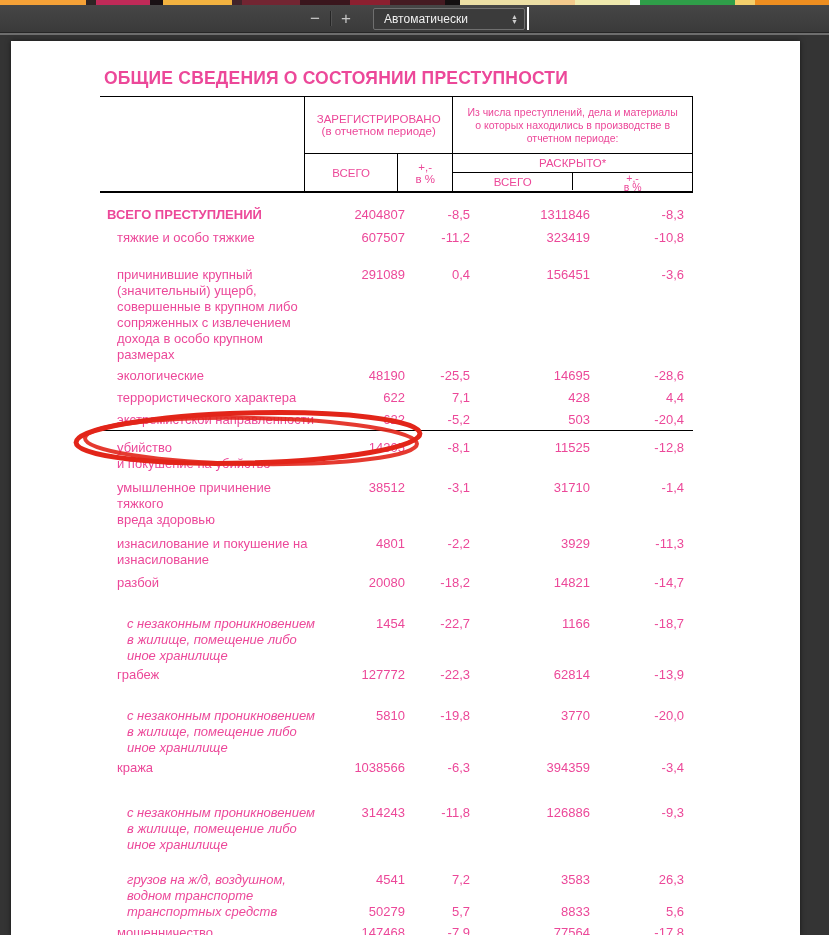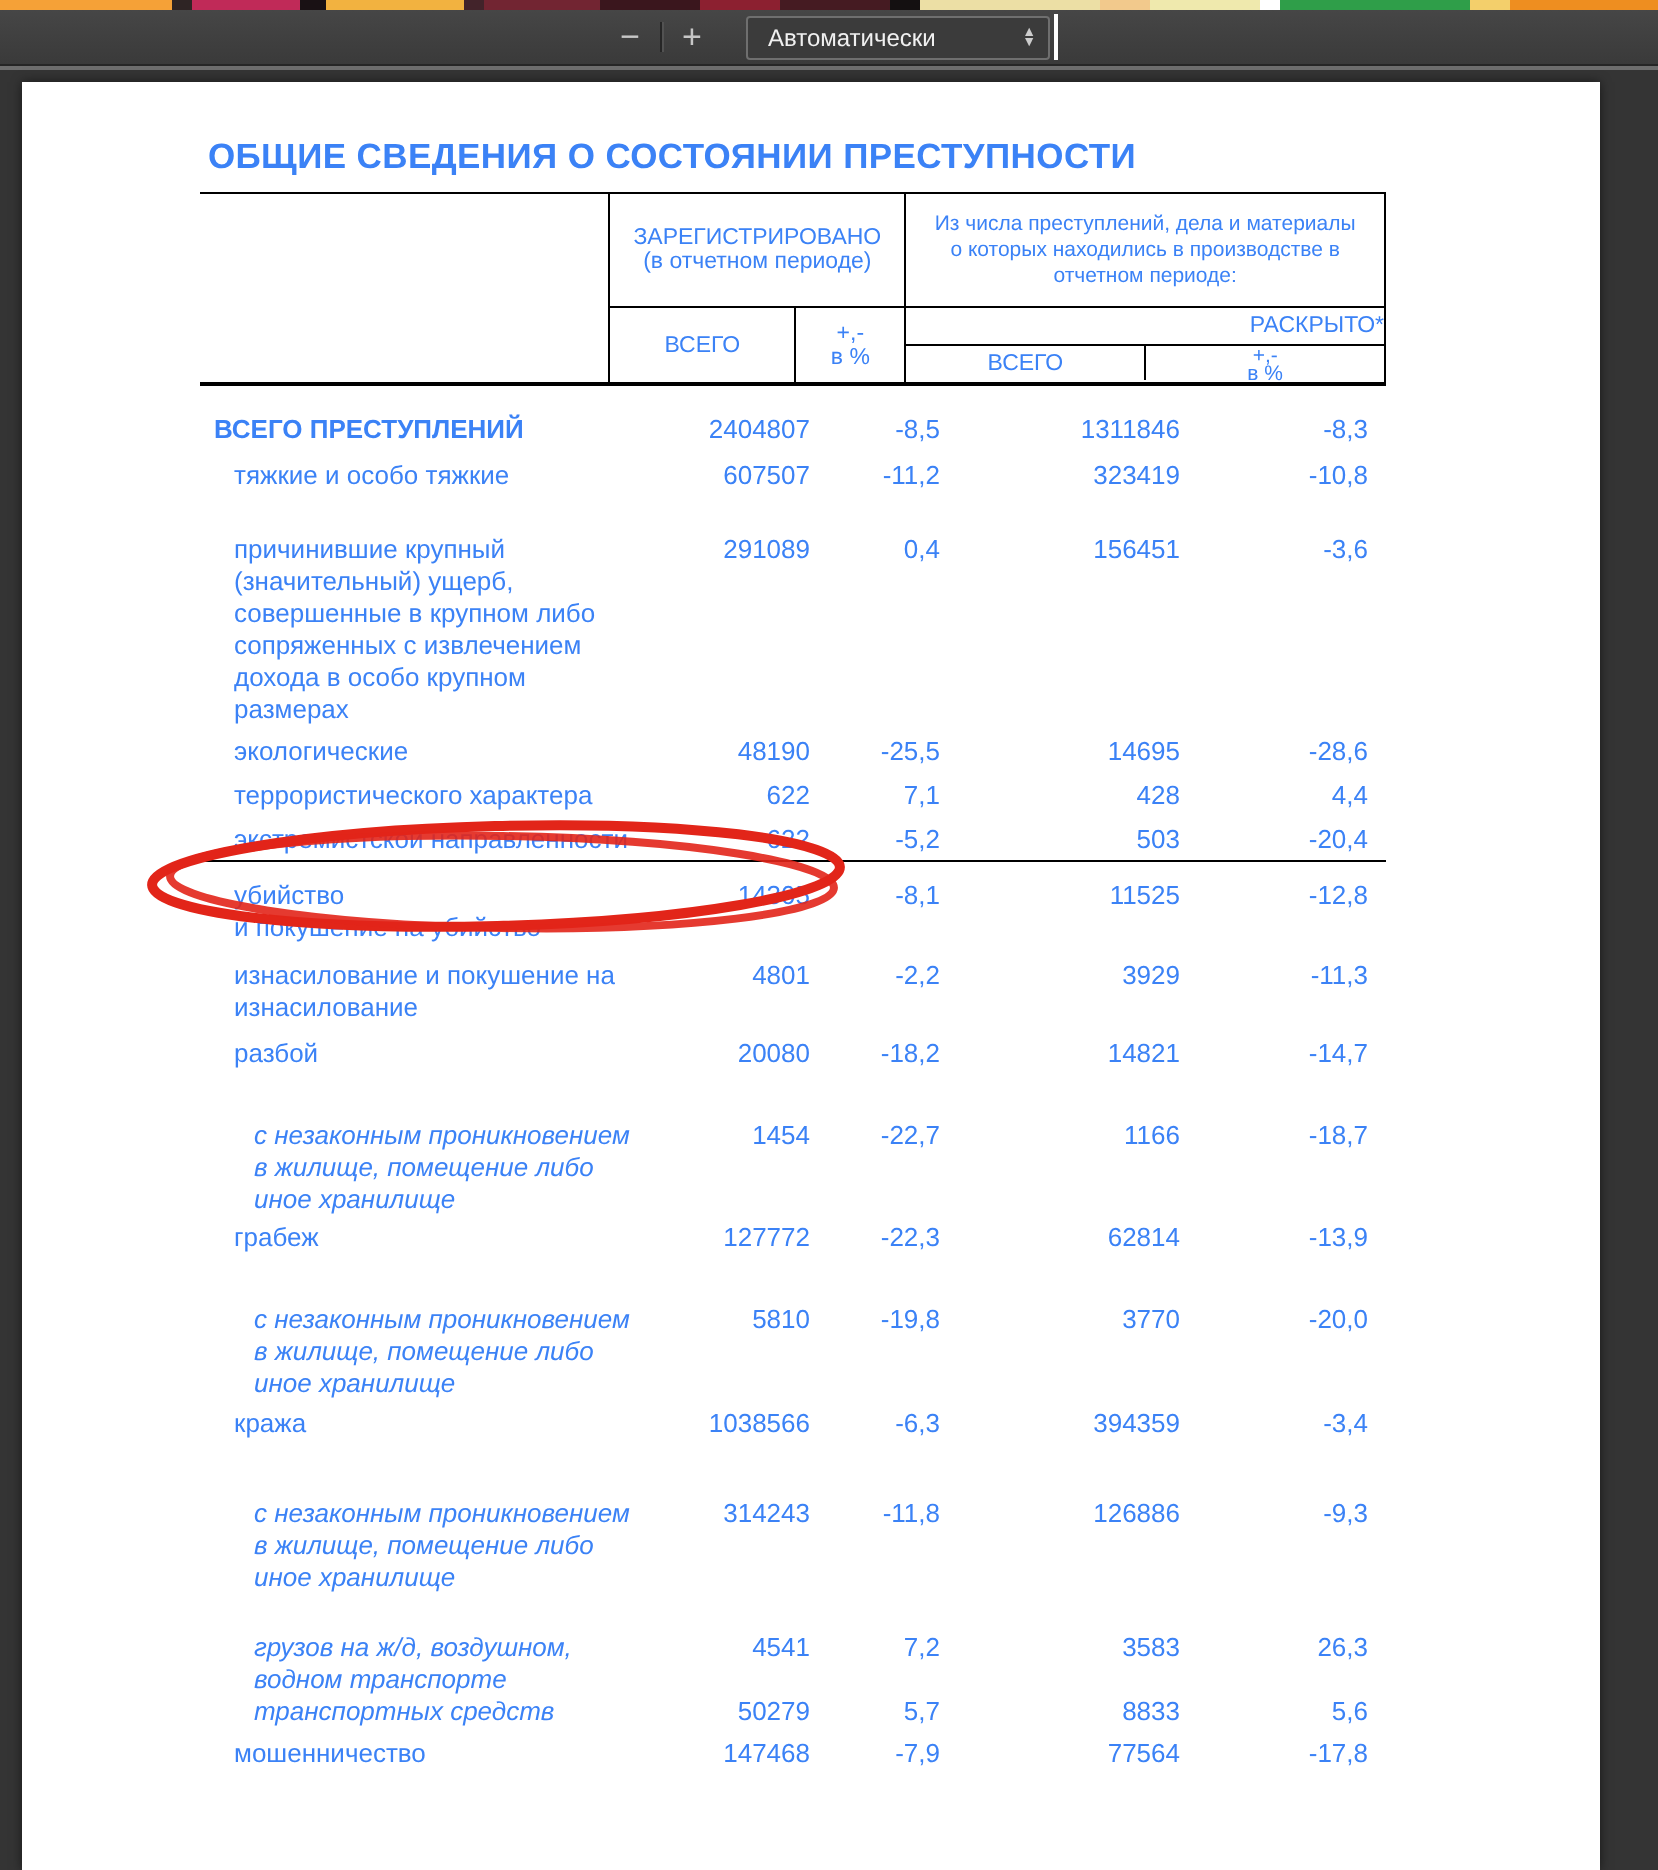--- a/index.html
+++ b/index.html
@@ -21,40 +21,40 @@
                  border-radius:2px; background:#3b3b3b; color:#f0f0f0; font-size:12px;
                  display:flex; align-items:center; justify-content:space-between;
                  padding:0 6px 0 10px; }
   .spinner { display:flex; flex-direction:column; align-items:center; color:#cccccc;
              font-size:7px; line-height:5px; }
   .caret { width:2px; height:23px; background:#ffffff; margin-left:2px; }
   .toolbar-underline { position:absolute; top:33px; left:0; width:829px; height:2px; background:#6e6e6e; }
 
   
   .page { position:absolute; left:11px; top:41px; width:789px; height:894px;
-          background:#ffffff; overflow:hidden; box-shadow:0 0 5px rgba(0,0,0,.55); color:#3b82f6; }
+          background:#ffffff; overflow:hidden; box-shadow:0 0 5px rgba(0,0,0,.55); color:#ec4899; }
   .doc { margin-left:89px; width:593px; }
   .title { margin:27px 0 0 30px; width:590px; text-align:center; font-weight:bold;
            font-size:17.5px; letter-spacing:.2px; white-space:nowrap; }
 
   
   .thead { margin-top:7px; display:flex; border-top:1px solid #000; border-bottom:2px solid #000; font-size:11.5px; }
   .hl   { width:218px; }
   .hg1  { width:158px; border-left:1px solid #000; }
   .hg1t { height:57px; border-bottom:1px solid #000; display:flex; align-items:center;
           justify-content:center; text-align:center; white-space:pre-line; }
   .hg1b { height:37px; display:flex; }
   .hc-total { width:93px; border-right:1px solid #000; display:flex; align-items:center; justify-content:center; }
   .hc-pct   { flex:1; display:flex; align-items:center; justify-content:center;
               text-align:center; white-space:pre-line; line-height:12px; }
   .hg2  { width:257px; border-left:1px solid #000; border-right:1px solid #000; }
   .hg2t { height:57px; border-bottom:1px solid #000; display:flex; align-items:center;
           justify-content:center; text-align:center; font-size:10.5px; line-height:13px;
           white-space:pre-line; padding:0 2px; }
-  .hsolved { height:19px; border-bottom:1px solid #000; text-align:right; line-height:19px; }
+  .hsolved { height:19px; border-bottom:1px solid #000; text-align:center; line-height:19px; }
   .hg2b { height:17px; display:flex; }
   .hc2-total { width:120px; border-right:1px solid #000; display:flex; align-items:center; justify-content:center; }
   .hc2-pct   { flex:1; text-align:center; white-space:pre-line; font-size:10.5px; line-height:9px; padding-top:1px; }
 
   
   .tbody { padding-top:14px; }
   .row { display:flex; align-items:flex-start; margin-top:6px; font-size:13px; line-height:16px; }
   .lbl { width:218px; padding-left:17px; white-space:pre-line; }
   .r0 .lbl { padding-left:7px; font-weight:bold; }
   .r0 .num { font-weight:normal; }
@@ -188,20 +188,28 @@
       <div class="midline"></div>
       <div class="row mt9">
         <div class="lbl">убийство
 и покушение на убийство</div>
         <div class="num c1">14305</div>
         <div class="num c2">-8,1</div>
         <div class="num c3">11525</div>
         <div class="num c4">-12,8</div>
       </div>
       <div class="row mt8">
+        <div class="lbl">умышленное причинение тяжкого
+вреда здоровью</div>
+        <div class="num c1">38512</div>
+        <div class="num c2">-3,1</div>
+        <div class="num c3">31710</div>
+        <div class="num c4">-1,4</div>
+      </div>
+      <div class="row mt8">
         <div class="lbl">изнасилование и покушение на
 изнасилование</div>
         <div class="num c1">4801</div>
         <div class="num c2">-2,2</div>
         <div class="num c3">3929</div>
         <div class="num c4">-11,3</div>
       </div>
       <div class="row mt7">
         <div class="lbl">разбой</div>
         <div class="num c1">20080</div>

